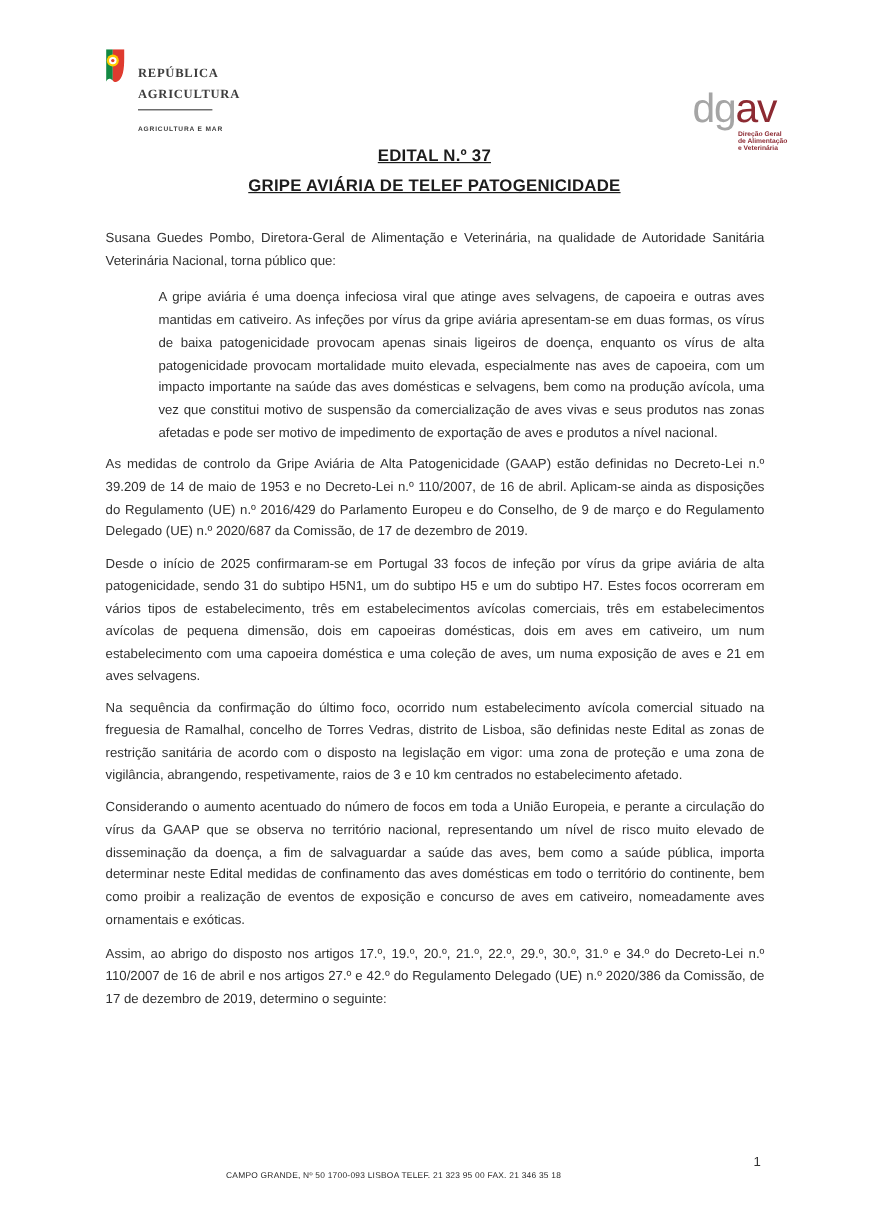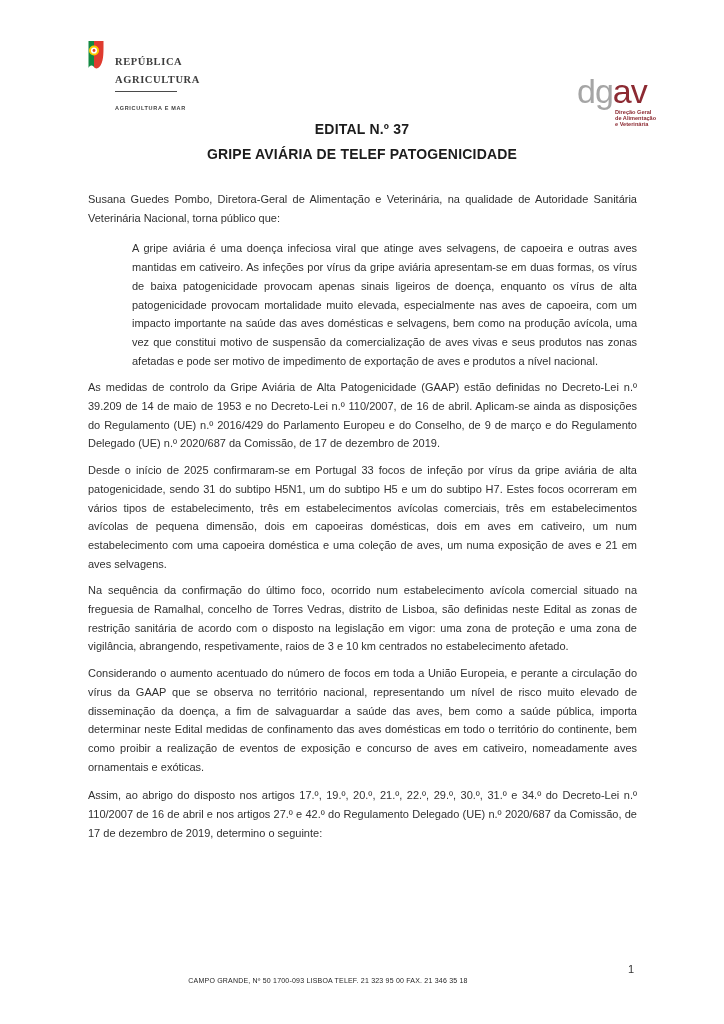--- a/index.html
+++ b/index.html
@@ -68,21 +68,21 @@
     position: absolute;
     left: 0;
     top: 117px;
     width: 724px;
     text-align: center;
     font-weight: bold;
     font-size: 14px;
     color: #1c1c1c;
     letter-spacing: 0.2px;
   }
-  .title-line { line-height: 25px; }
+  .title-line { line-height: 25px; text-decoration: underline; }
 
   
   .content {
     position: absolute;
     left: 88px;
     top: 190px;
     width: 549px;
     font-size: 11px;
     line-height: 18.7px;
     text-align: justify;
@@ -148,19 +148,19 @@
     <div class="title-line">GRIPE AVIÁRIA DE TELEF PATOGENICIDADE</div>
   </div>
 
   <div class="content">
     <p>Susana Guedes Pombo, Diretora-Geral de Alimentação e Veterinária, na qualidade de Autoridade Sanitária Veterinária Nacional, torna público que:</p>
     <p class="sp-before">A gripe aviária é uma doença infeciosa viral que atinge aves selvagens, de capoeira e outras aves mantidas em cativeiro. As infeções por vírus da gripe aviária apresentam-se em duas formas, os vírus de baixa patogenicidade provocam apenas sinais ligeiros de doença, enquanto os vírus de alta patogenicidade provocam mortalidade muito elevada, especialmente nas aves de capoeira, com um impacto importante na saúde das aves domésticas e selvagens, bem como na produção avícola, uma vez que constitui motivo de suspensão da comercialização de aves vivas e seus produtos nas zonas afetadas e pode ser motivo de impedimento de exportação de aves e produtos a nível nacional.</p>
     <p>As medidas de controlo da Gripe Aviária de Alta Patogenicidade (GAAP) estão definidas no Decreto-Lei n.º 39.209 de 14 de maio de 1953 e no Decreto-Lei n.º 110/2007, de 16 de abril. Aplicam-se ainda as disposições do Regulamento (UE) n.º 2016/429 do Parlamento Europeu e do Conselho, de 9 de março e do Regulamento Delegado (UE) n.º 2020/687 da Comissão, de 17 de dezembro de 2019.</p>
     <p>Desde o início de 2025 confirmaram-se em Portugal 33 focos de infeção por vírus da gripe aviária de alta patogenicidade, sendo 31 do subtipo H5N1, um do subtipo H5 e um do subtipo H7. Estes focos ocorreram em vários tipos de estabelecimento, três em estabelecimentos avícolas comerciais, três em estabelecimentos avícolas de pequena dimensão, dois em capoeiras domésticas, dois em aves em cativeiro, um num estabelecimento com uma capoeira doméstica e uma coleção de aves, um numa exposição de aves e 21 em aves selvagens.</p>
     <p>Na sequência da confirmação do último foco, ocorrido num estabelecimento avícola comercial situado na freguesia de Ramalhal, concelho de Torres Vedras, distrito de Lisboa, são definidas neste Edital as zonas de restrição sanitária de acordo com o disposto na legislação em vigor: uma zona de proteção e uma zona de vigilância, abrangendo, respetivamente, raios de 3 e 10 km centrados no estabelecimento afetado.</p>
     <p>Considerando o aumento acentuado do número de focos em toda a União Europeia, e perante a circulação do vírus da GAAP que se observa no território nacional, representando um nível de risco muito elevado de disseminação da doença, a fim de salvaguardar a saúde das aves, bem como a saúde pública, importa determinar neste Edital medidas de confinamento das aves domésticas em todo o território do continente, bem como proibir a realização de eventos de exposição e concurso de aves em cativeiro, nomeadamente aves ornamentais e exóticas.</p>
-    <p class="sp-before-sm">Assim, ao abrigo do disposto nos artigos 17.º, 19.º, 20.º, 21.º, 22.º, 29.º, 30.º, 31.º e 34.º do Decreto-Lei n.º 110/2007 de 16 de abril e nos artigos 27.º e 42.º do Regulamento Delegado (UE) n.º 2020/687 da Comissão, de 17 de dezembro de 2019, determino o seguinte:</p>
+    <p class="sp-before-sm">Assim, ao abrigo do disposto nos artigos 17.º, 19.º, 20.º, 21.º, 22.º, 29.º, 30.º, 31.º e 34.º do Decreto-Lei n.º 110/2007 de 16 de abril e nos artigos 27.º e 42.º do Regulamento Delegado (UE) n.º 2020/386 da Comissão, de 17 de dezembro de 2019, determino o seguinte:</p>
   </div>
 
   <div class="footer-address">CAMPO GRANDE, Nº 50 1700-093 LISBOA TELEF. 21 323 95 00 FAX. 21 346 35 18</div>
   <div class="page-number">1</div>
 
 </div>
 
 </body></html>

